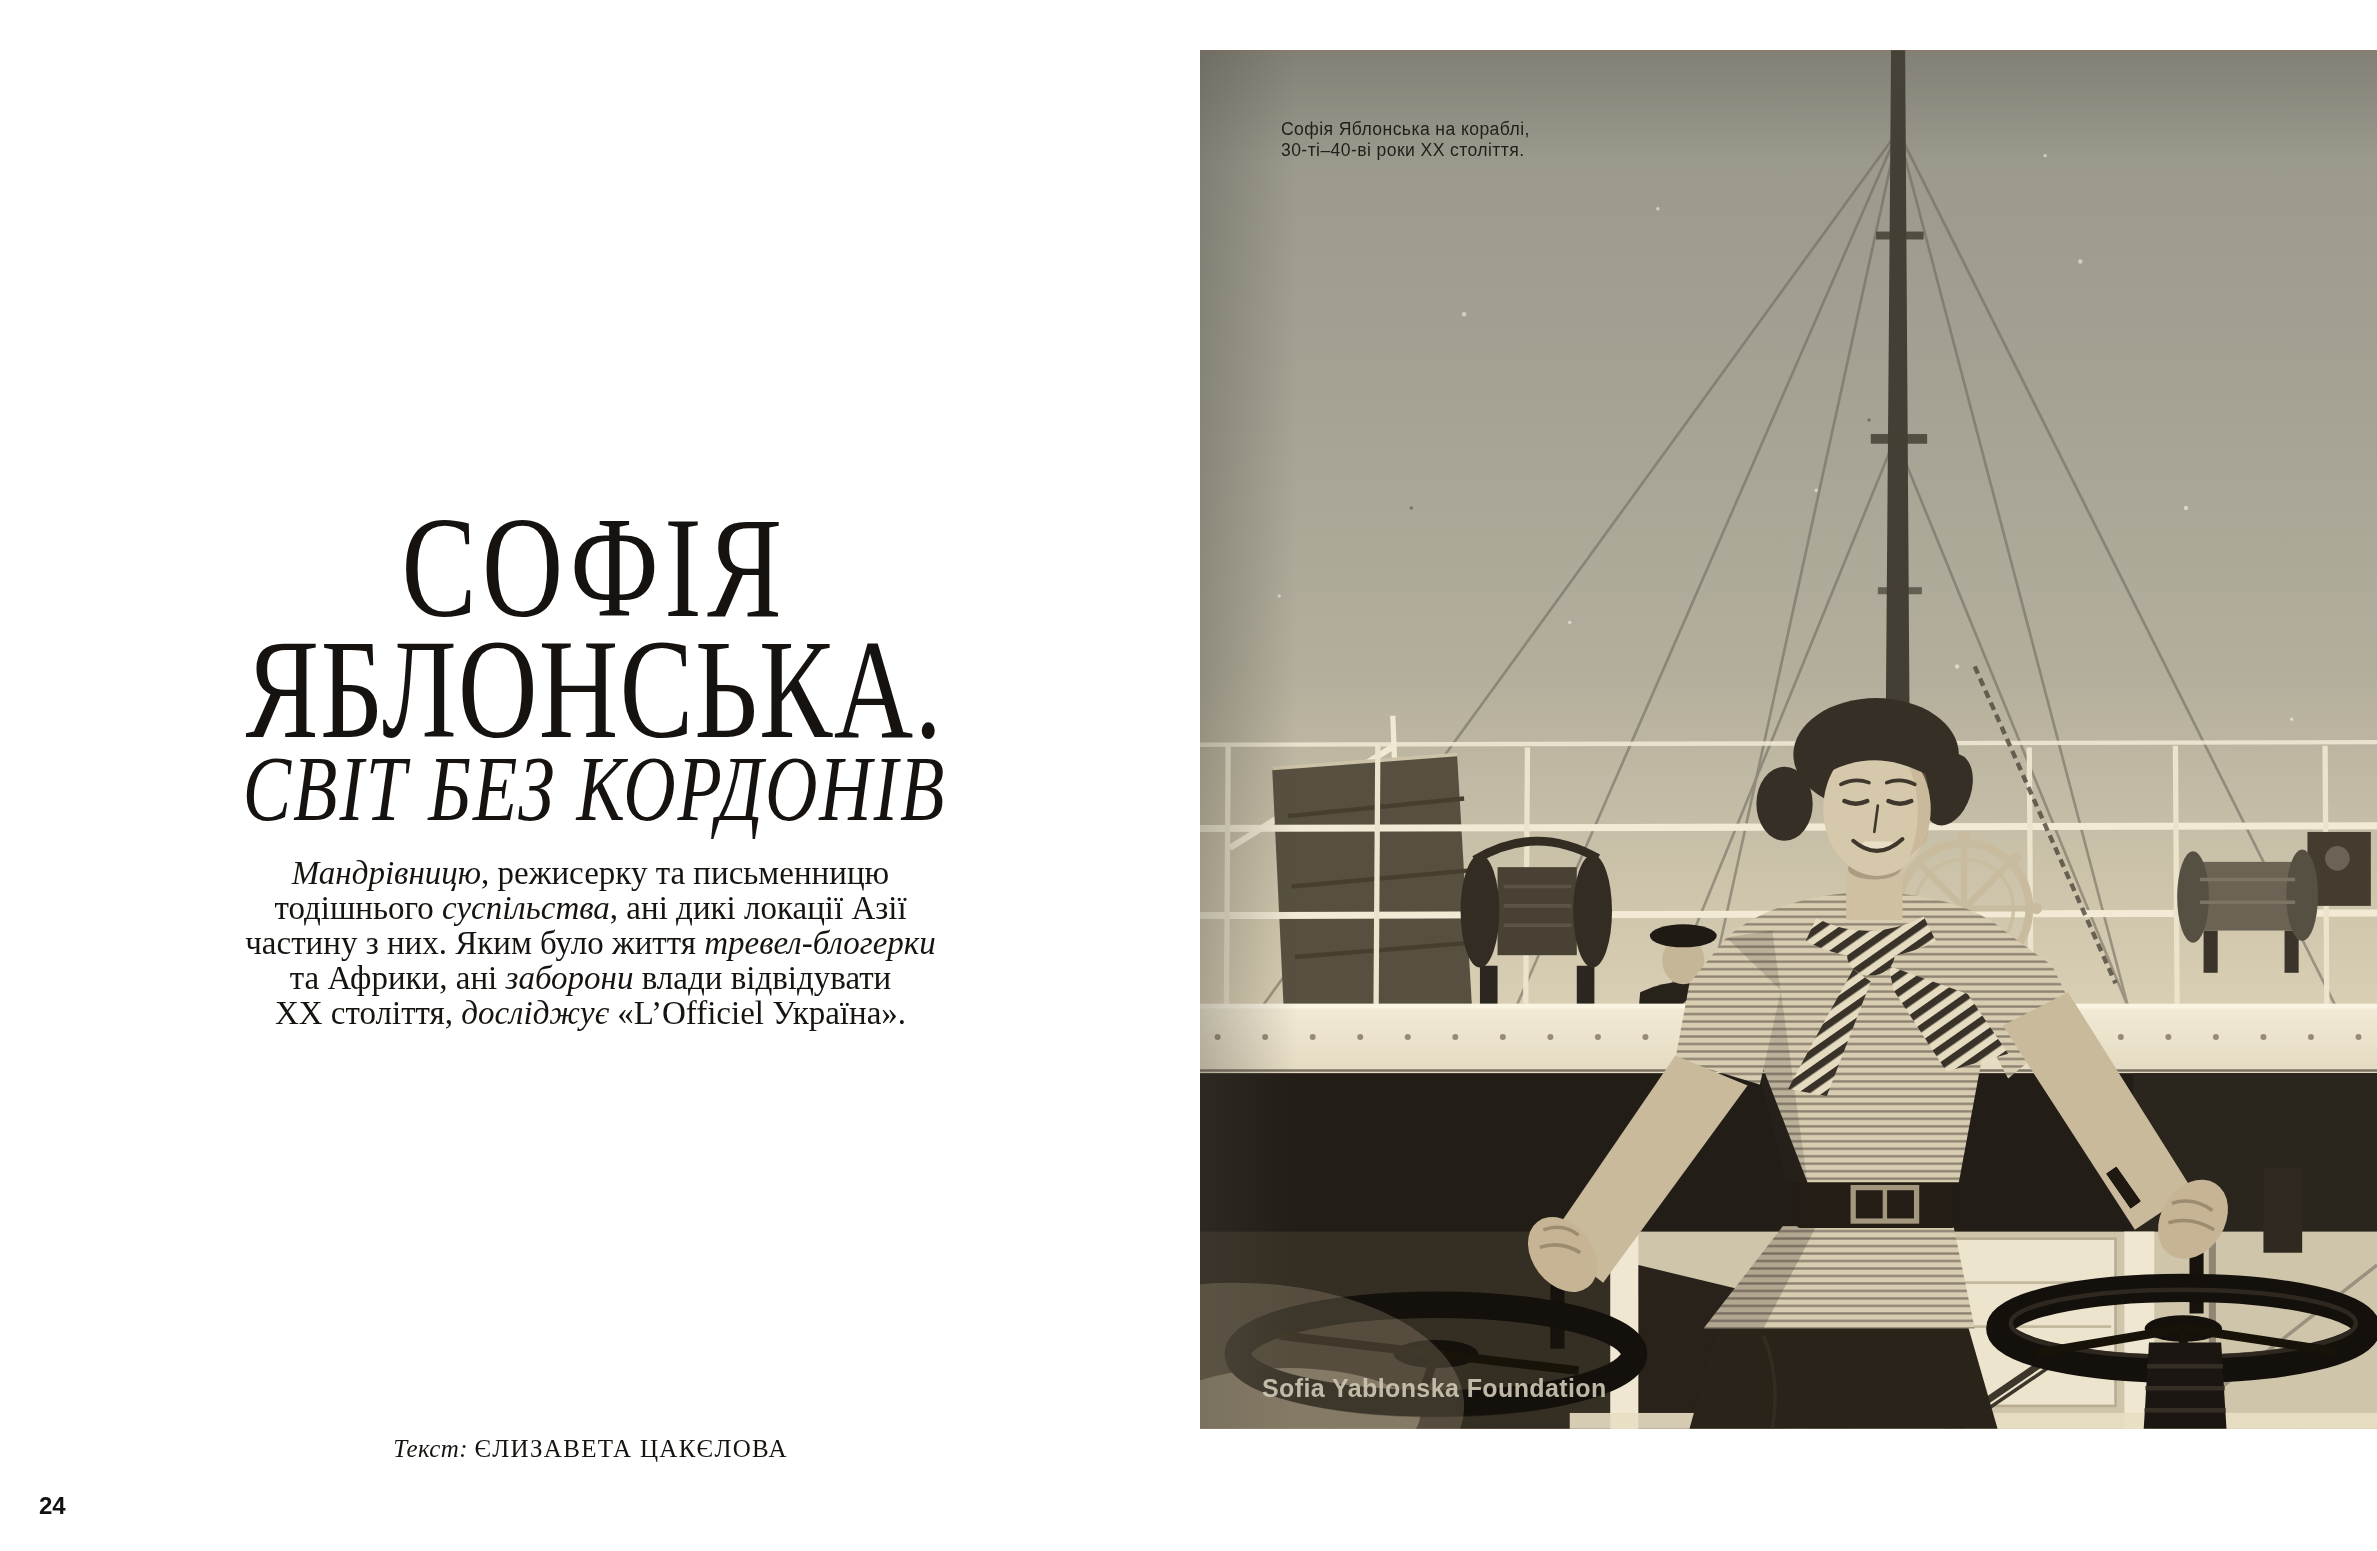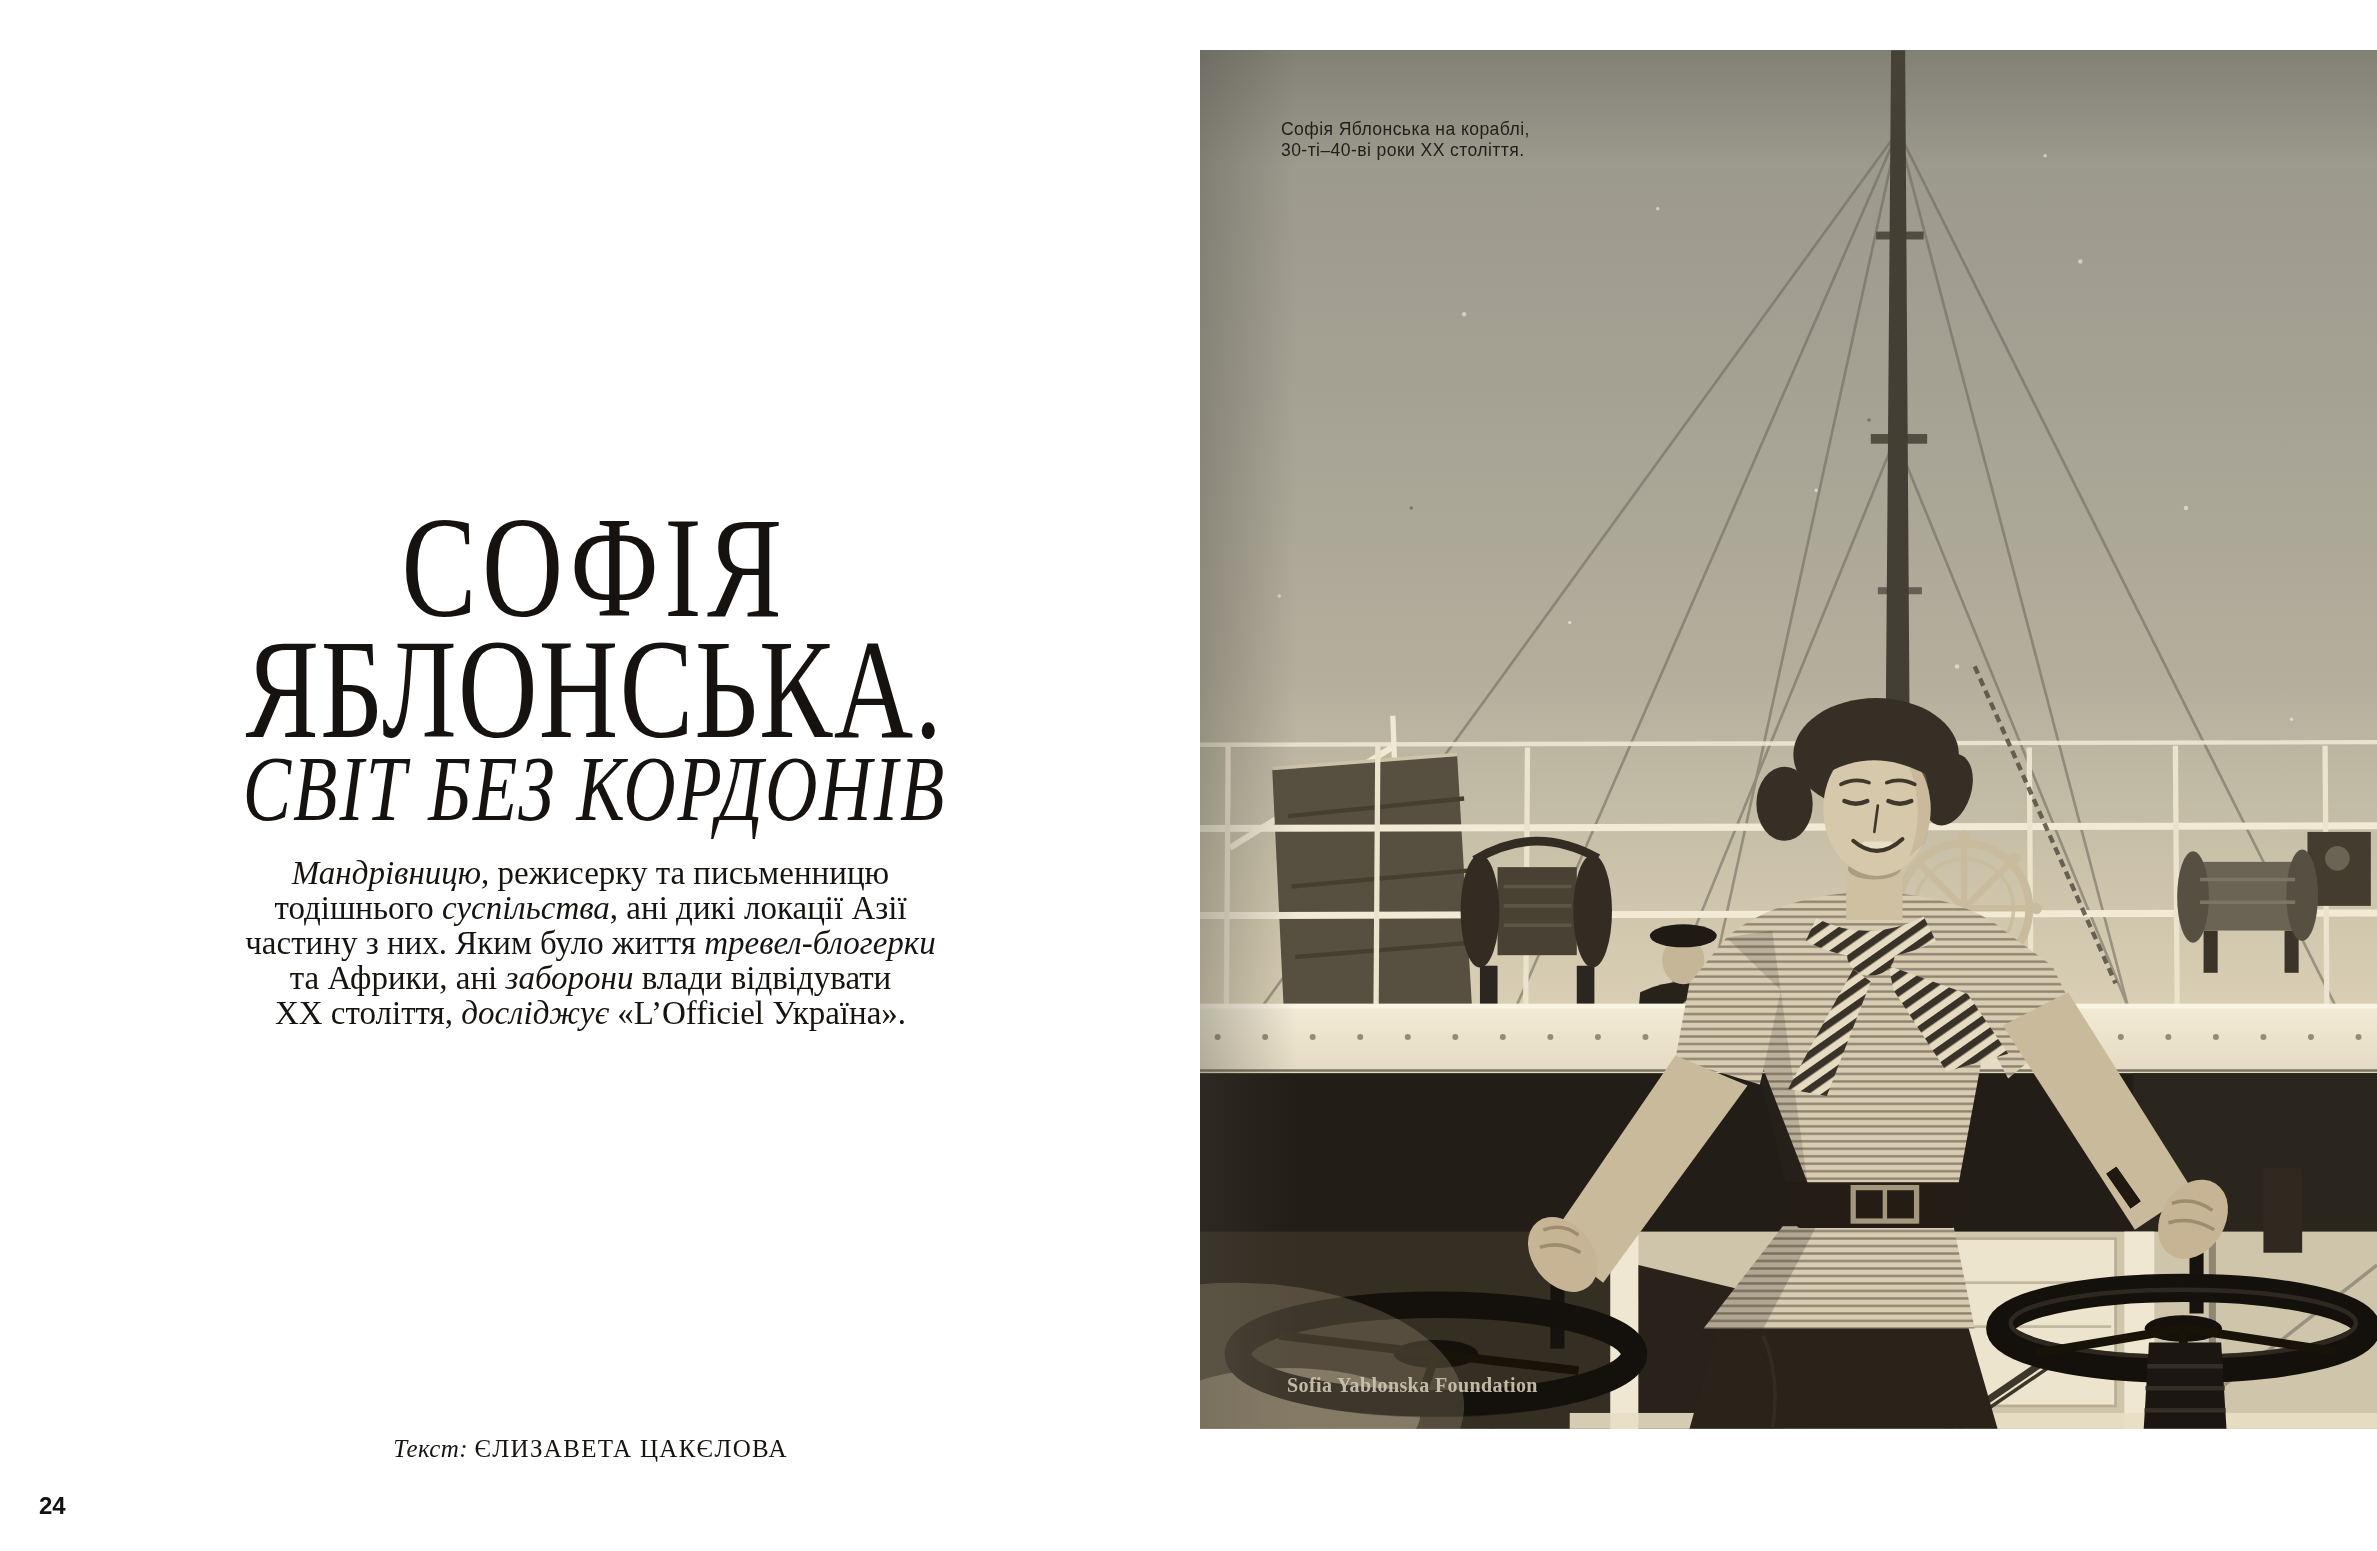--- a/index.html
+++ b/index.html
@@ -15,26 +15,26 @@
   .intro{position:absolute;left:150px;top:856px;width:881px;text-align:center;
          font-size:33px;line-height:35px;color:#17130f;}
   .intro i{font-style:italic;margin-top:36px;}
   .byline{position:absolute;left:150px;top:1435px;width:881px;text-align:center;
           font-size:25px;line-height:28px;letter-spacing:0.4px;color:#17130f;}
   .byline .lbl{font-style:italic;}
   .byline .author{letter-spacing:1.3px;}
   .page-number{position:absolute;left:39px;top:1492px;font-family:Liberation Sans, sans-serif;
                font-weight:700;font-size:24px;color:#121110;}
   
-  .photo{position:absolute;left:1200px;top:50px;width:1177px;height:1379px;overflow:hidden;background:#0f766e;}
+  .photo{position:absolute;left:1200px;top:50px;width:1177px;height:1379px;overflow:hidden;background:#c2410c;}
   .photo svg{position:absolute;left:0;top:0;display:block;}
   .photo-caption{position:absolute;left:81px;top:69px;font-family:"Liberation Sans","DejaVu Sans",sans-serif;
                  font-size:17.6px;line-height:21px;letter-spacing:0.4px;color:#201f1b;}
-  .watermark{position:absolute;left:87px;top:1324px;font-family:Liberation Serif, serif;
-             font-weight:700;font-size:20px;letter-spacing:0.4px;color:#cdc6b3;opacity:.92;}
+  .watermark{position:absolute;left:62px;top:1324px;font-family:Liberation Sans, sans-serif;
+             font-weight:700;font-size:25px;letter-spacing:0.4px;color:#cdc6b3;opacity:.92;}
 </style>
 </head>
 <body>
 
 <div class="spread">
 
   <div class="left-page">
 
     <div class="title-block">
       <div class="t1">СОФІЯ</div>

